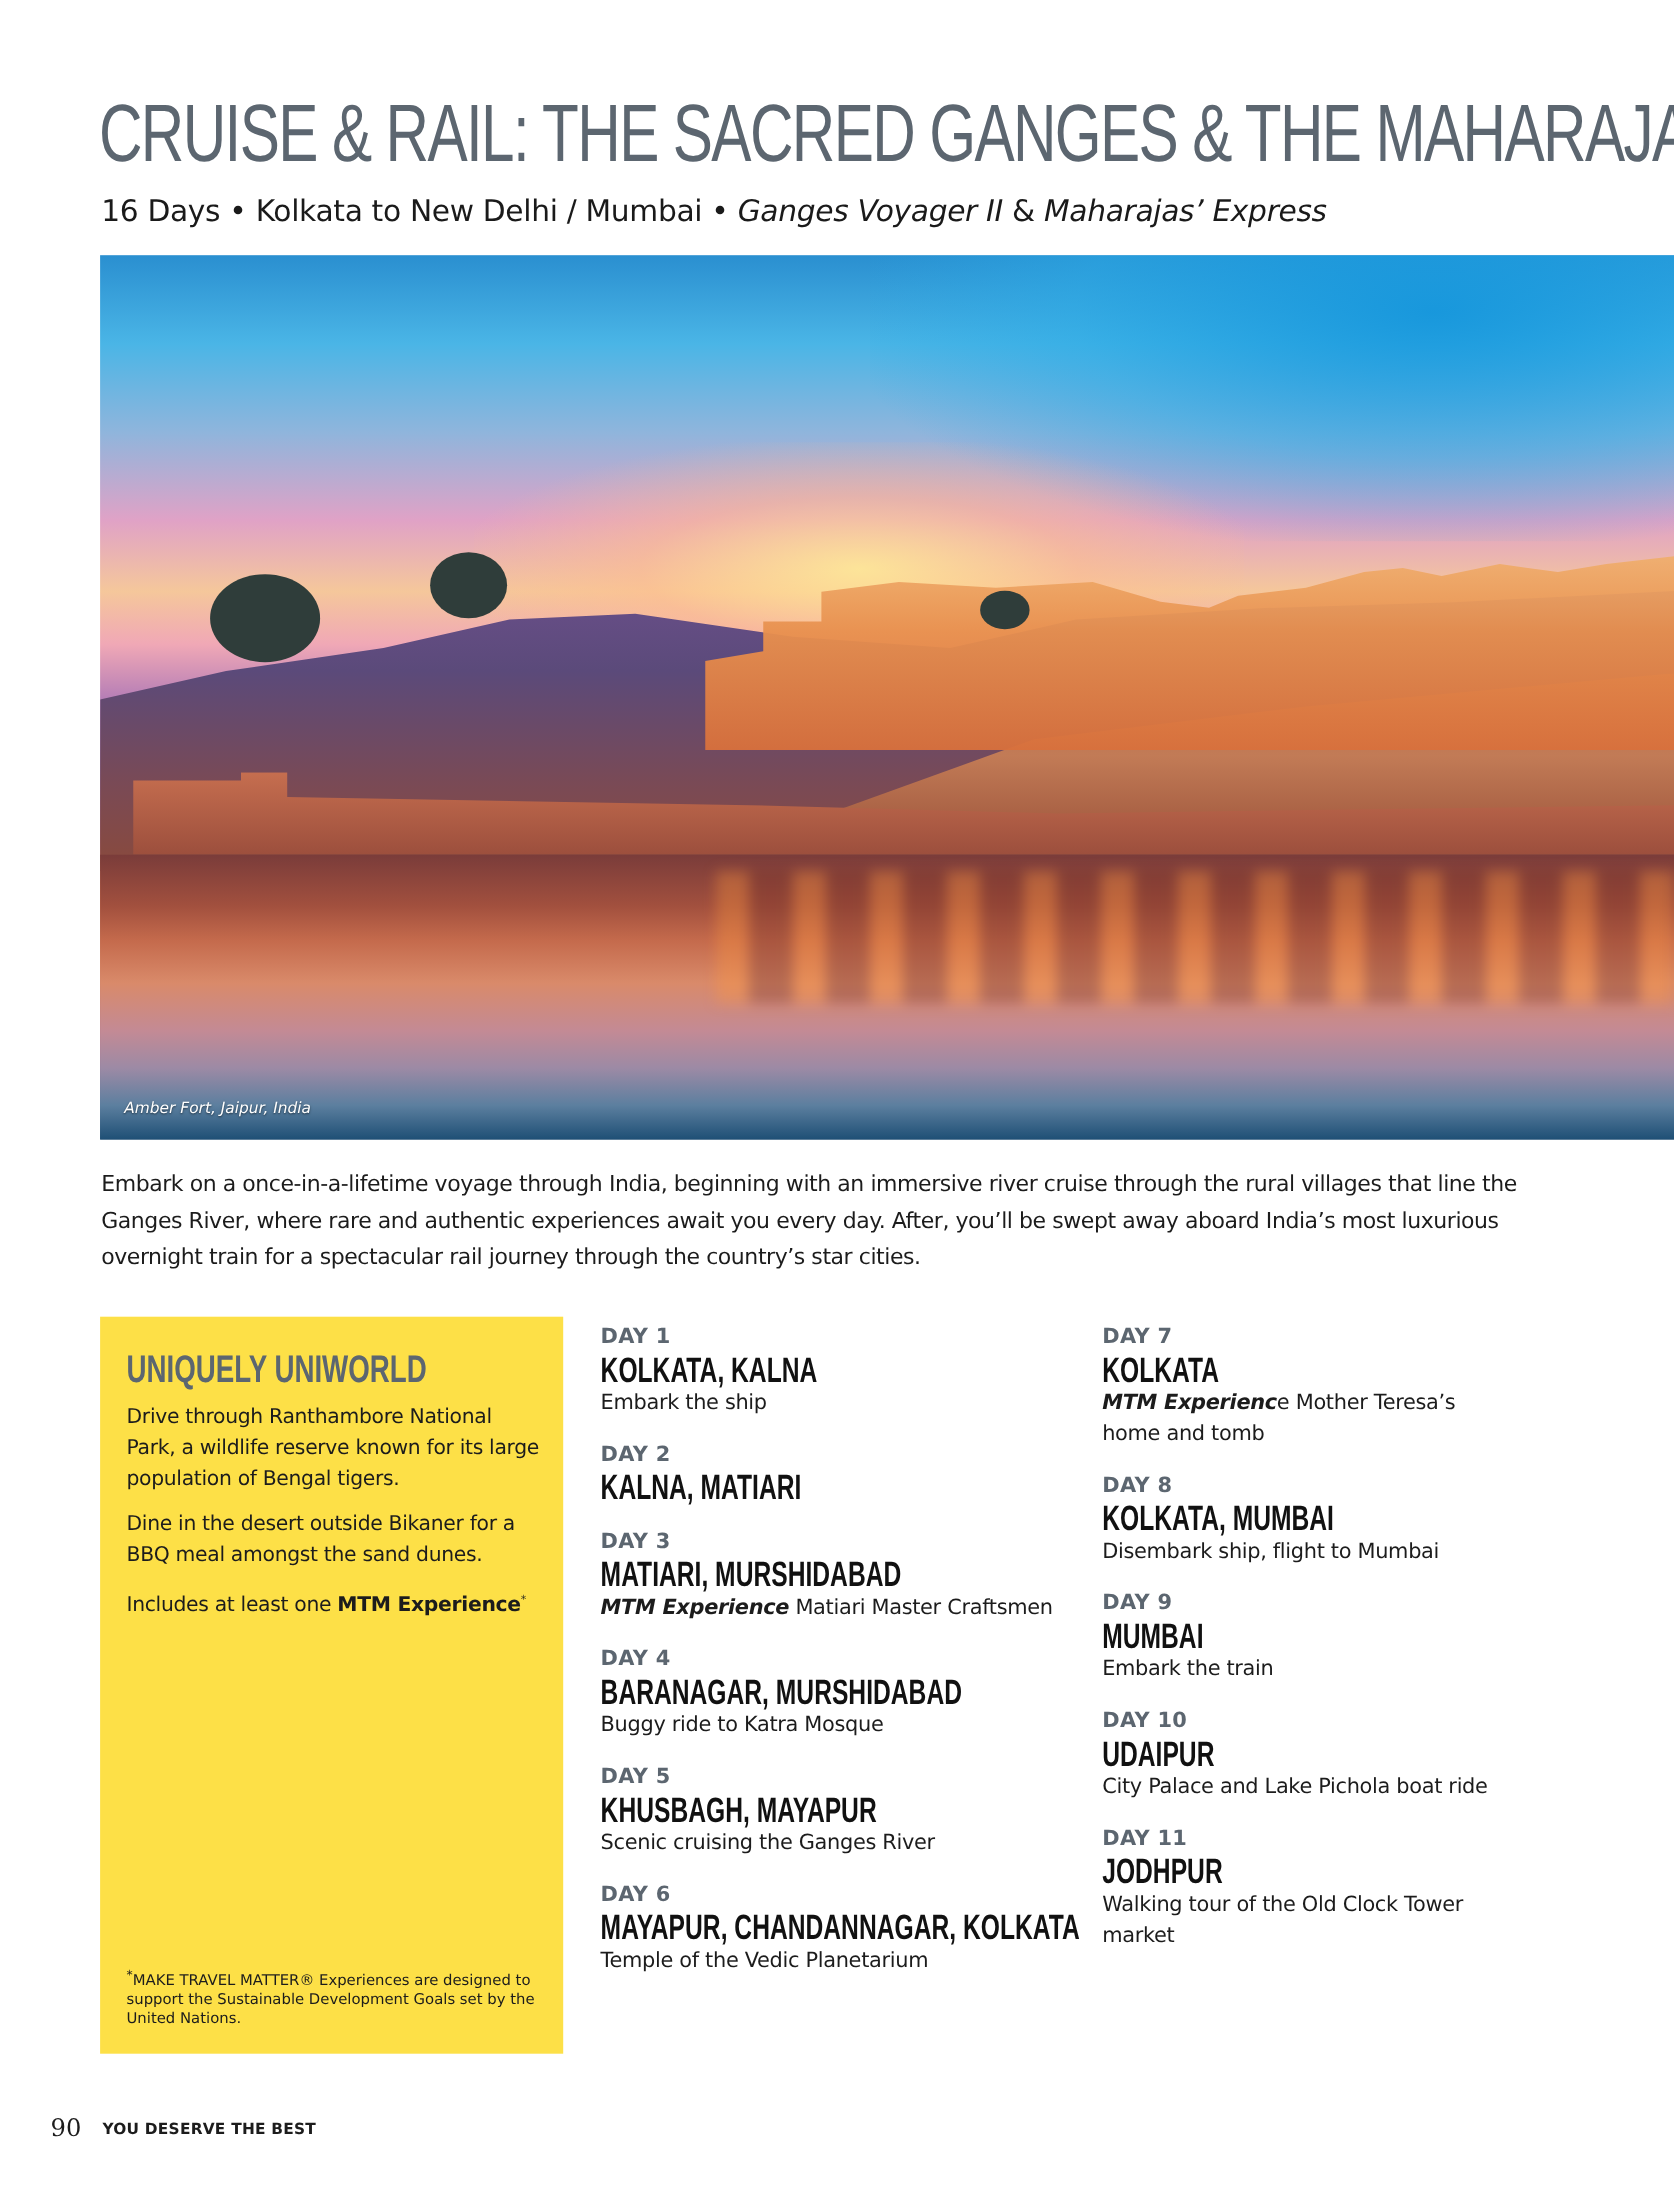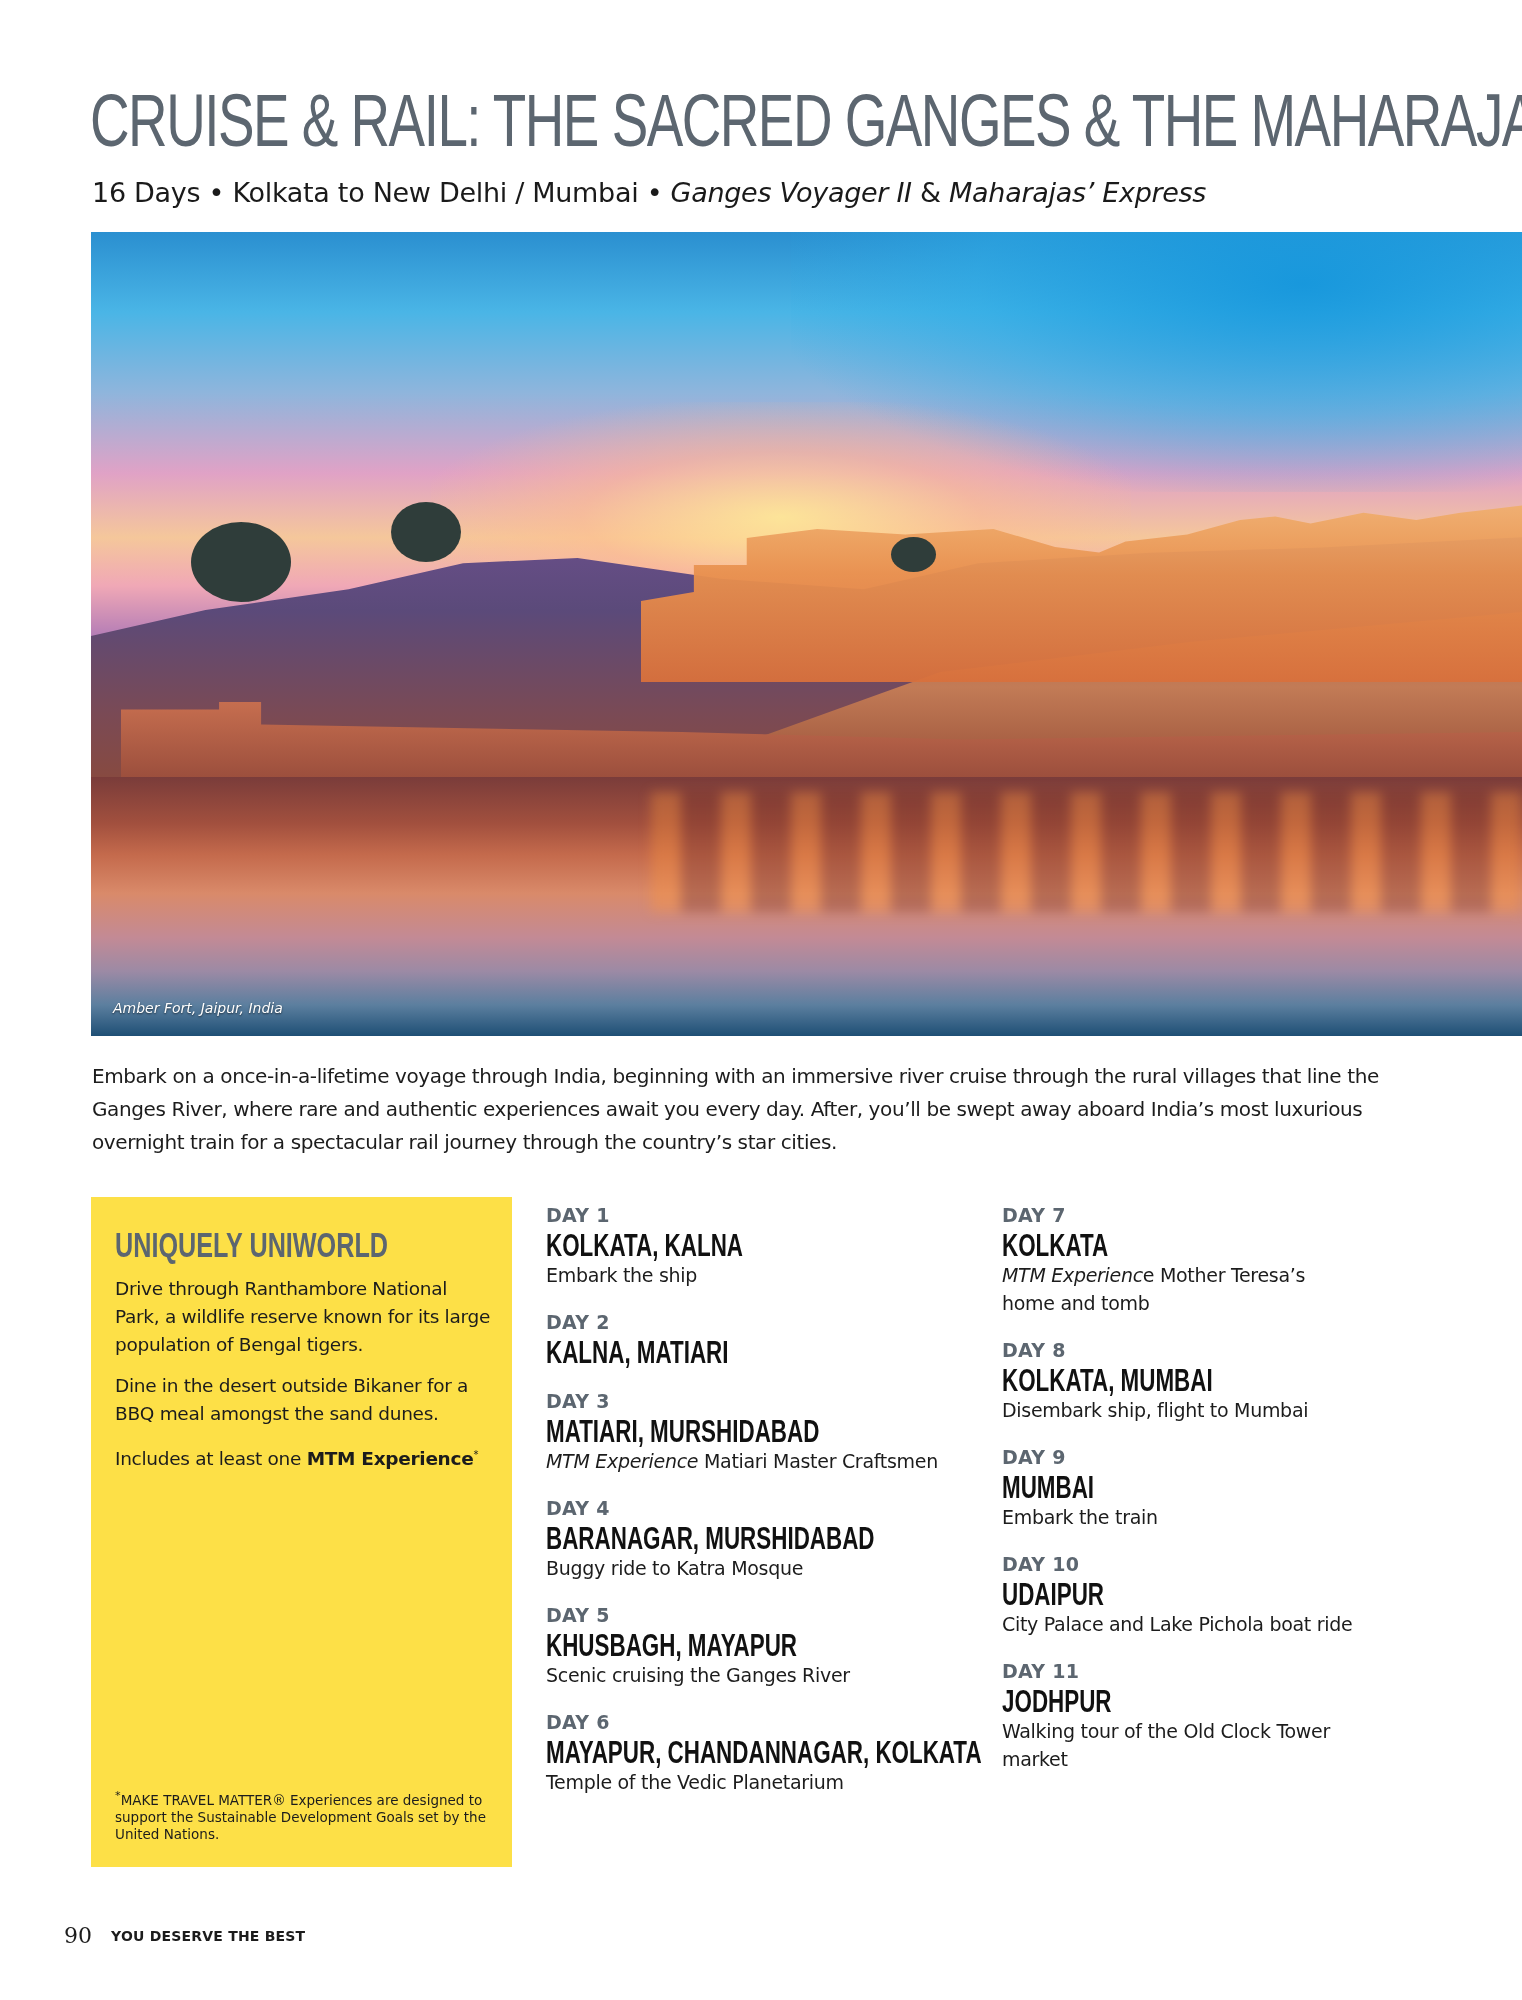--- a/index.html
+++ b/index.html
@@ -111,23 +111,23 @@
   }
   .day-place {
     font-family: "Liberation Sans", sans-serif; font-weight: 700; font-size: 32px; line-height: 36px;
     color: #111111; transform: scaleX(0.70); transform-origin: left top; white-space: nowrap;
     height: 34px;
   }
   .day-desc {
     font-family: "DejaVu Sans", sans-serif; font-size: 19px; line-height: 28px; color: #1c1c1c;
     letter-spacing: -0.3px;
   }
-  .day-desc .ital { font-style: italic; }
-
-  .footer { position: absolute; left: 64px; top: 1923px; white-space: nowrap; }
+  .day-desc .ital { font-style: italic; font-weight: bold; }
+
+  .footer { position: absolute; left: 46px; top: 1923px; white-space: nowrap; }
   .page-num {
     font-family: "DejaVu Serif", serif; font-size: 22px; color: #1c1c1c; vertical-align: middle;
   }
   .footer-label {
     font-family: "DejaVu Sans", sans-serif; font-weight: 700; font-size: 14px; color: #1c1c1c;
     margin-left: 14px; vertical-align: middle; letter-spacing: 0.2px;
   }
 </style>
 </head>
 <body>

